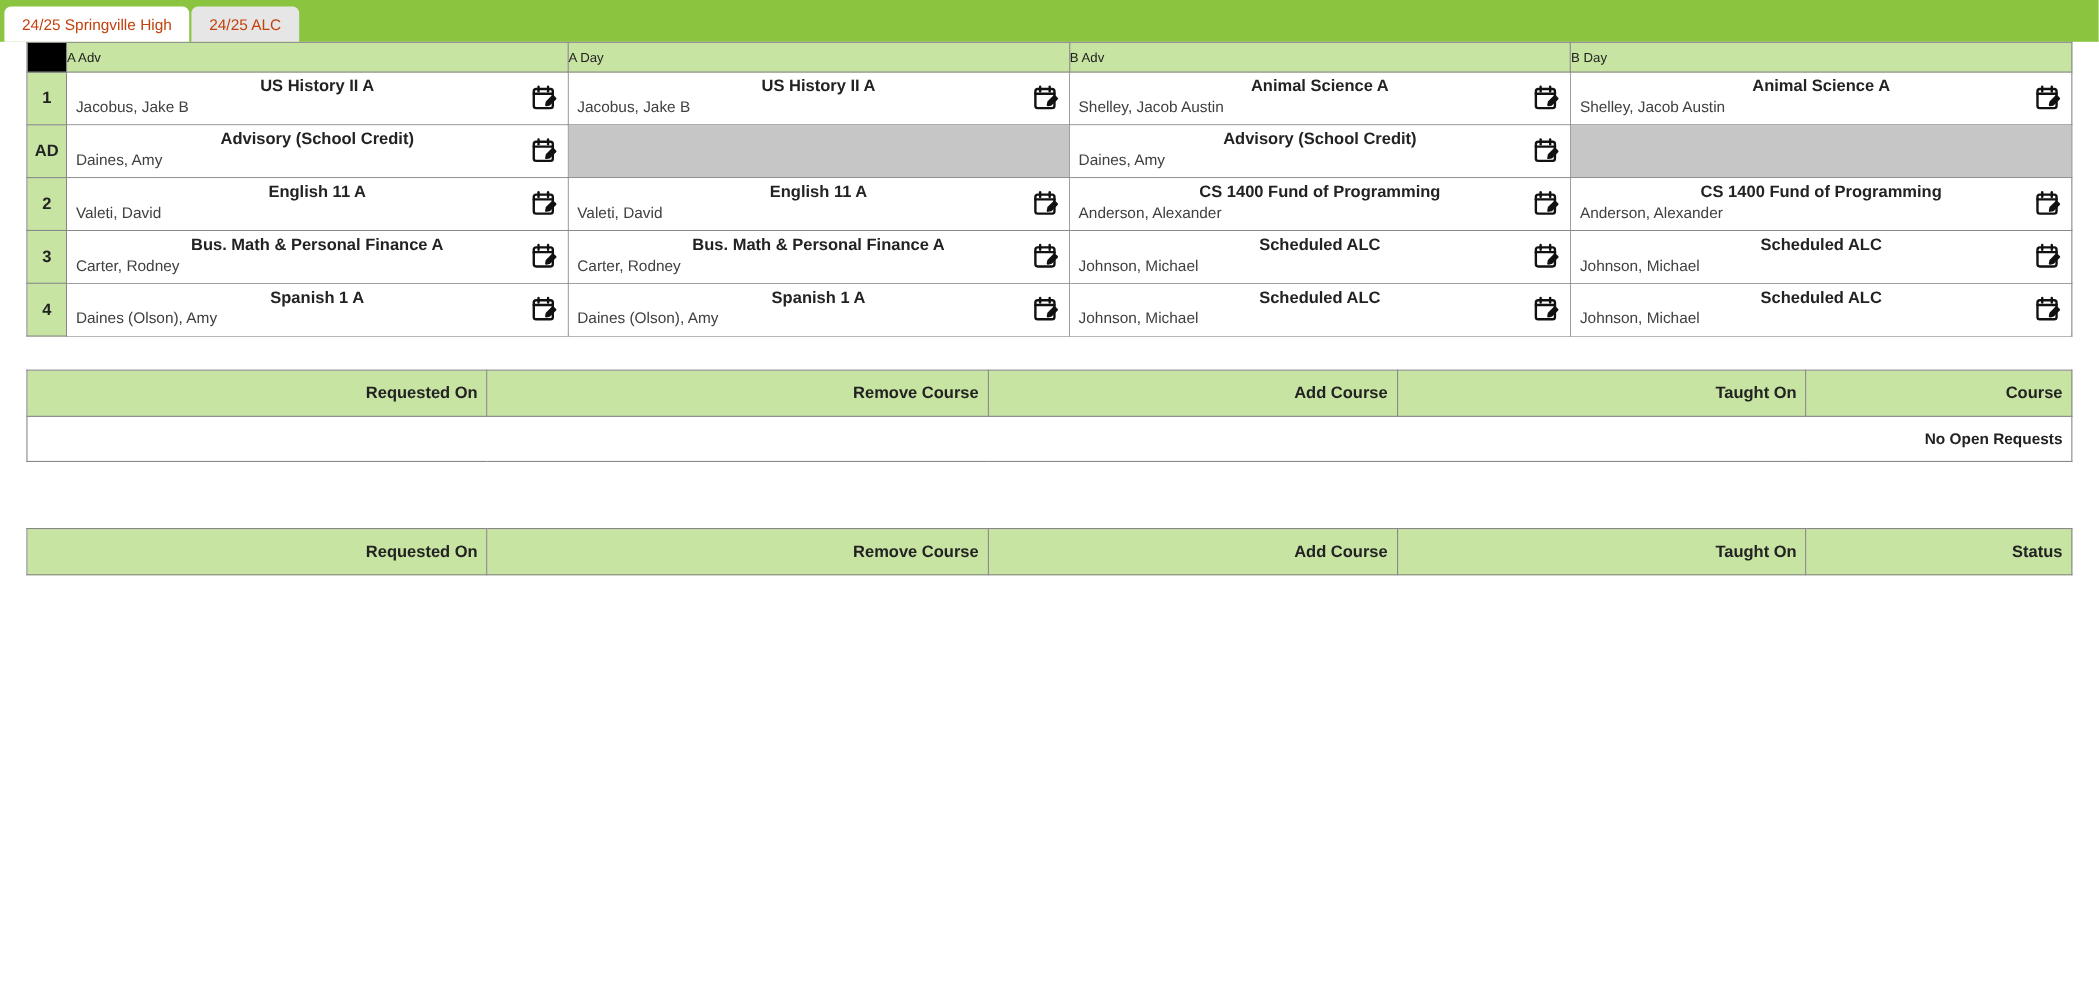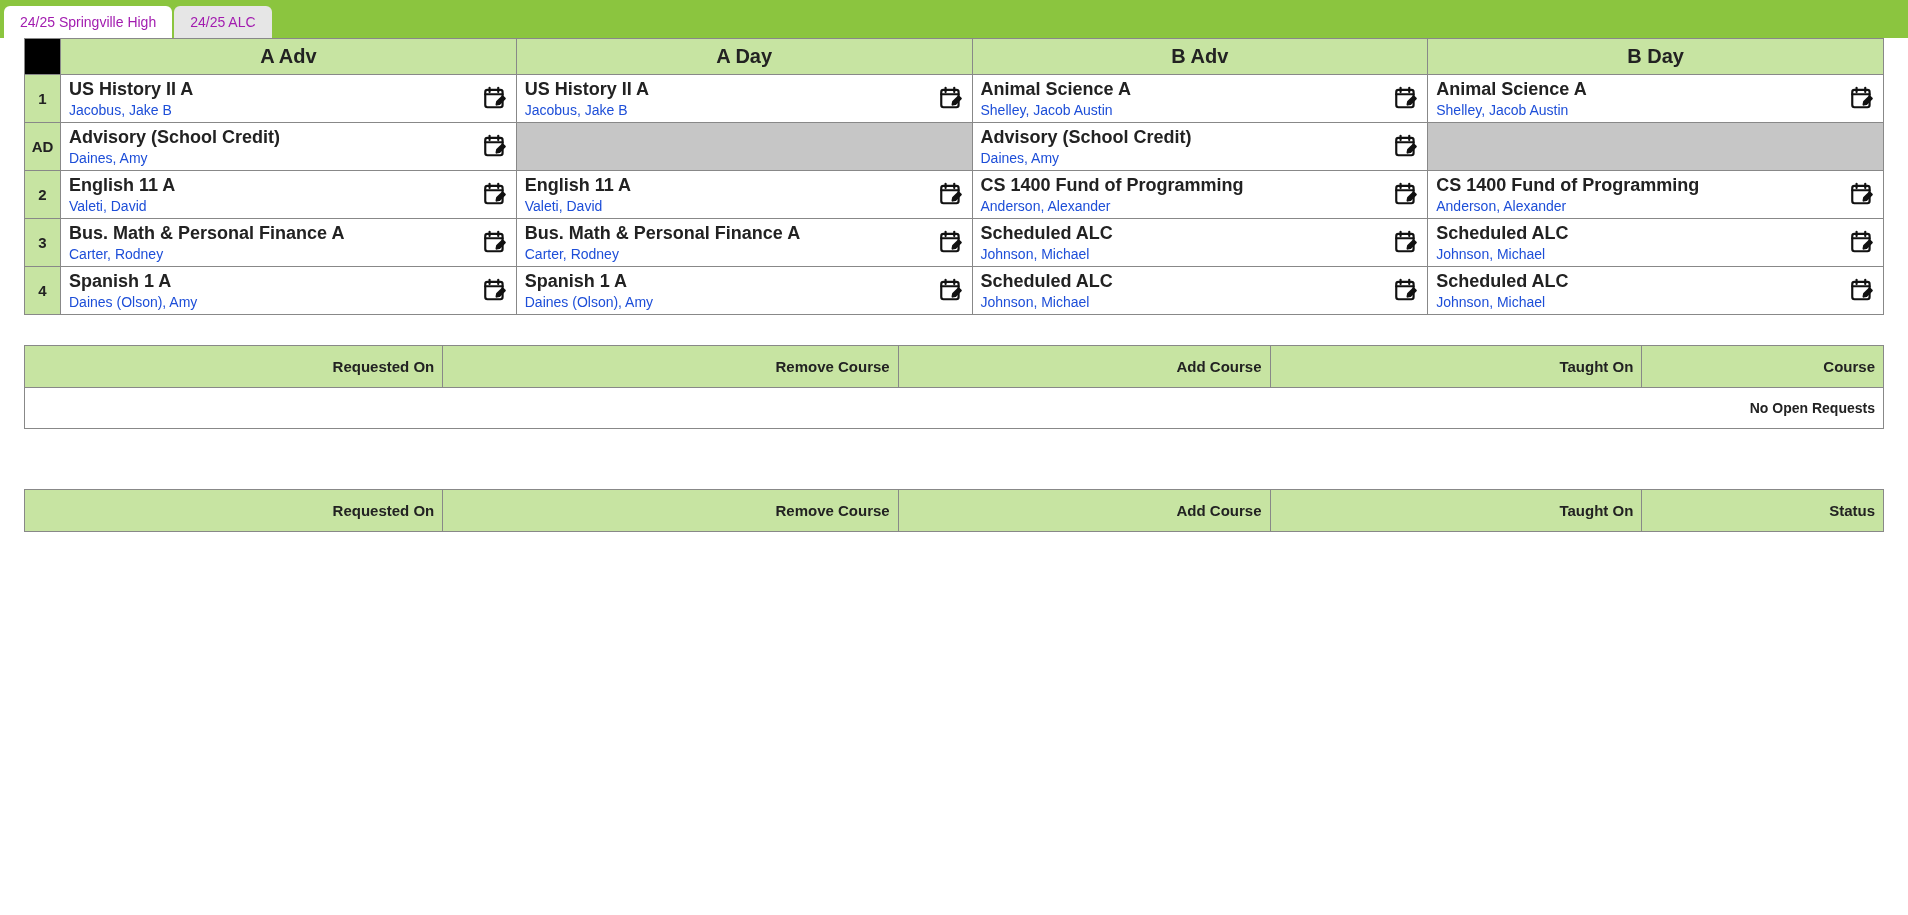--- a/index.html
+++ b/index.html
@@ -17,21 +17,21 @@
     align-items: flex-end;
     padding-left: 4px;
   }
   .tab {
     padding: 8px 16px;
     font-size: 14px;
     border-top-left-radius: 6px;
     border-top-right-radius: 6px;
     margin-right: 2px;
     cursor: pointer;
-    color: #a21caf;
+    color: #c2410c;
   }
   .tab.active {
     background: #fff;
   }
   .tab.inactive {
     background: #e6e6e6;
   }
   .page-content {
     padding: 0 24px 40px 24px;
   }
@@ -48,42 +48,42 @@
   }
   table.sched th, table.sched td {
     border: 1px solid #888;
   }
   .corner-cell {
     background: #000;
     width: 36px;
   }
   .col-head {
     background: #c7e4a2;
-    font-weight: 700;
-    text-align: center;
+    font-weight: 400;
+    text-align: left;
     padding: 6px 0;
-    font-size: 20px;
+    font-size: 12px;
   }
   .row-head {
     background: #c7e4a2;
     font-weight: 700;
     text-align: center;
     width: 36px;
     font-size: 15px;
   }
   .cell {
     padding: 4px 8px;
     vertical-align: top;
     position: relative;
     background: #fff;
     height: 48px;
   }
   .cell.blank { background: #c6c6c6; }
-  .cell .course { font-weight: 700; font-size: 18px; }
-  .cell .teacher { font-size: 14px; color: #1d4ed8; margin-top: 2px; }
+  .cell .course { font-weight: 700; font-size: 15px; text-align: center; }
+  .cell .teacher { font-size: 14px; color: #404040; margin-top: 2px; }
   .edit-icon {
     position: absolute;
     right: 8px;
     top: 50%;
     transform: translateY(-50%);
     cursor: pointer;
   }
   .edit-icon svg { width: 26px; height: 26px; }
   table.req {
     width: 100%;

